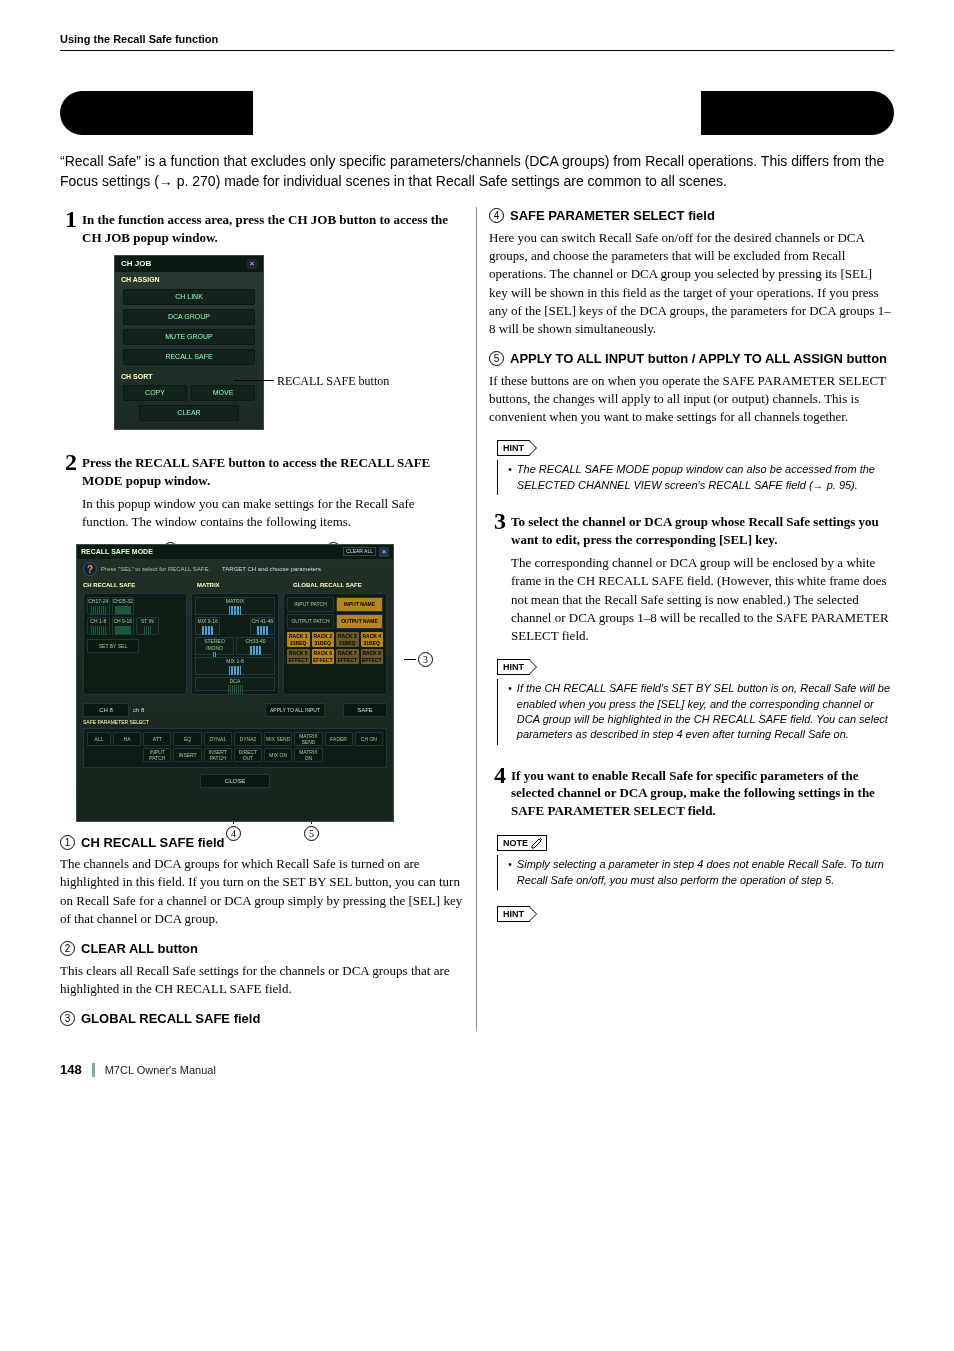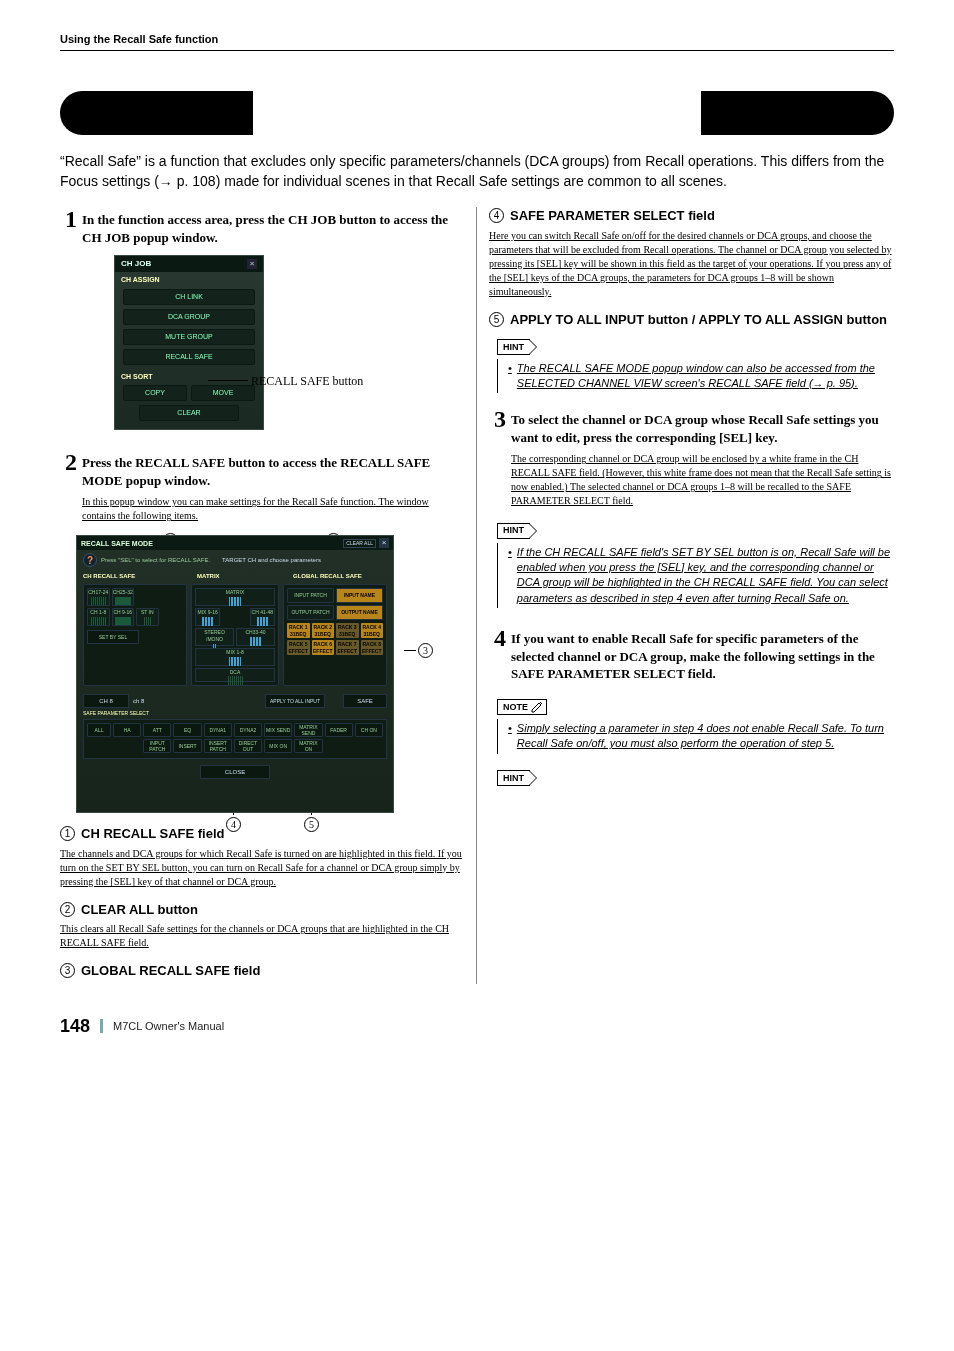--- a/index.html
+++ b/index.html
@@ -79,24 +79,23 @@
   }
   .step-head {
     font-family: Liberation Serif, serif;
     font-size: 13px;
     font-weight: bold;
     line-height: 1.35;
     padding-top: 4px;
   }
   .body-p {
     font-family: "Times New Roman", Times, serif;
-    font-size: 10px;
+    font-size: 13px;
     line-height: 1.4;
     margin-bottom: 12px;
-    text-decoration: underline;
   }
   .circled-row { display:flex; align-items:flex-start; margin-bottom:4px; }
   .circled {
     display:inline-block;
     width:15px;height:15px;
     border:1px solid #000;
     border-radius:50%;
     font-family: Arial, Helvetica, sans-serif;
     font-size:10px;
     line-height:13px;
@@ -105,21 +104,20 @@
     margin-top:1px;
     margin-right:6px;
   }
   .sec-head {
     font-family: Arial, Helvetica, sans-serif;
     font-weight: bold;
     font-size: 13px;
   }
   .hint-box, .note-box {
     margin: 8px 0 14px 8px;
-    text-decoration: underline;
   }
   .hint-tag, .note-tag {
     display:inline-flex;
     align-items:center;
     font-family: Arial, Helvetica, sans-serif;
     font-size:9px;
     font-weight:bold;
     border:1px solid #000;
     height:16px;
     padding:0 5px 0 5px;
@@ -176,21 +174,21 @@
   .chjob .btn {
     margin:4px 8px; height:16px; background:#13231b; border:1px solid #0a1a12;
     font-size:7px; color:#8fb; text-align:center; line-height:14px;
     border-radius:2px;
   }
   .chjob .btn.recall { color:#8fb; }
   .chjob .row2 { display:flex; gap:4px; margin:4px 8px; }
   .chjob .row2 .btn { flex:1; margin:0; }
   .chjob .clear { margin:4px 24px 8px 24px; }
   .chjob-callout {
-    position:absolute; left:148px; top:118px; display:flex; align-items:center;
+    position:absolute; left:174px; top:118px; display:flex; align-items:center;
   }
   .chjob-callout .line { width:40px; height:1px; background:#000; }
   .chjob-callout .lbl { font-family:"Times New Roman",serif; font-size:12px; margin-left:3px; white-space:nowrap;}
   .chjob-wrap { position:relative; margin-bottom:20px; }
 
   
   .rsm-wrap { position:relative; margin:10px 0 12px -2px; }
   .rsm {
     width: 318px; height: 278px;
     background: linear-gradient(#223028,#16241c);
@@ -257,34 +255,34 @@
   .callout .vln { position:absolute; width:1px; background:#000;}
   .callout.c1 .vln { left:7px; top:15px; height:8px;}
   .callout.c2 .vln { left:7px; top:15px; height:8px;}
   .callout.c4 .vln { left:7px; top:-8px; height:8px;}
   .callout.c5 .vln { left:7px; top:-8px; height:8px;}
 
   .footer {
     display:flex; align-items:center; margin-top: 30px;
     font-family: Arial, Helvetica, sans-serif;
   }
-  .footer .pg { font-size:18px; font-weight:bold; margin-right:10px;}
+  .footer .pg { font-size:13px; font-weight:bold; margin-right:10px;}
   .footer .bar { width:3px; height:14px; background:#7aa; margin-right:10px;}
   .footer .txt { font-size:11px; color:#222;}
 </style>
 </head>
 <body>
 
 <div class="running-head">Using the Recall Safe function</div>
 
 <div class="title-band">
   <span class="inner">Using the Recall Safe function</span>
 </div>
 
-<p class="lead">“Recall Safe” is a function that excludes only specific parameters/channels (DCA groups) from Recall operations. This differs from the Focus settings (→ p. 108) made for individual scenes in that Recall Safe settings are common to all scenes.</p>
+<p class="lead">“Recall Safe” is a function that excludes only specific parameters/channels (DCA groups) from Recall operations. This differs from the Focus settings (→ p. 270) made for individual scenes in that Recall Safe settings are common to all scenes.</p>
 
 <div class="columns">
 
   <div class="col left">
 
     <div class="step">
       <div class="step-num">1</div>
       <div class="step-head">In the function access area, press the CH JOB button to access the CH JOB popup window.</div>
     </div>
 
@@ -590,20 +588,21 @@
     <div class="circled-row">
       <span class="circled">4</span>
       <span class="sec-head">SAFE PARAMETER SELECT field</span>
     </div>
     <p class="body-p">Here you can switch Recall Safe on/off for the desired channels or DCA groups, and choose the parameters that will be excluded from Recall operations. The channel or DCA group you selected by pressing its [SEL] key will be shown in this field as the target of your operations. If you press any of the [SEL] keys of the DCA groups, the parameters for DCA groups 1–8 will be shown simultaneously.</p>
 
     <div class="circled-row">
       <span class="circled">5</span>
       <span class="sec-head">APPLY TO ALL INPUT button / APPLY TO ALL ASSIGN button</span>
     </div>
+    <p class="body-p">If these buttons are on when you operate the SAFE PARAMETER SELECT buttons, the changes will apply to all input (or output) channels. This is convenient when you want to make settings for all channels together.</p>
 
     <div class="hint-box">
       <span class="hint-tag">HINT</span>
       <div class="hint-body">
           <div class="bullet">
             <span>The RECALL SAFE MODE popup window can also be accessed from the SELECTED CHANNEL VIEW screen's RECALL SAFE field (→ p. 95).</span>
           </div>
         </div>
     </div>
 

